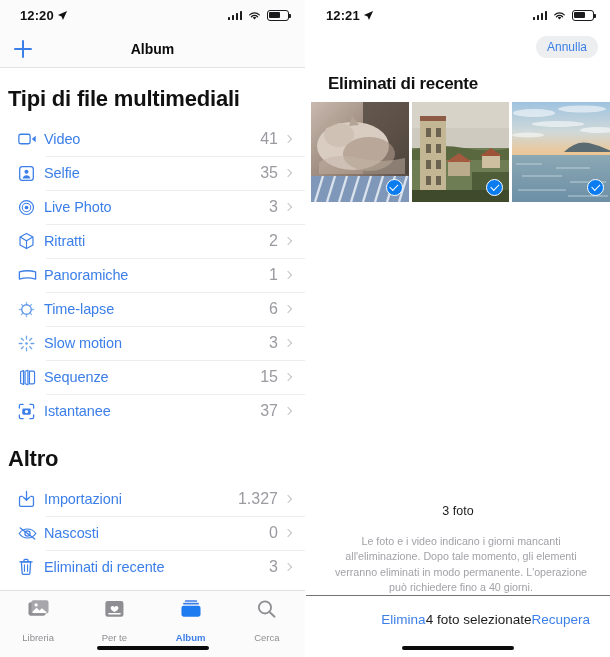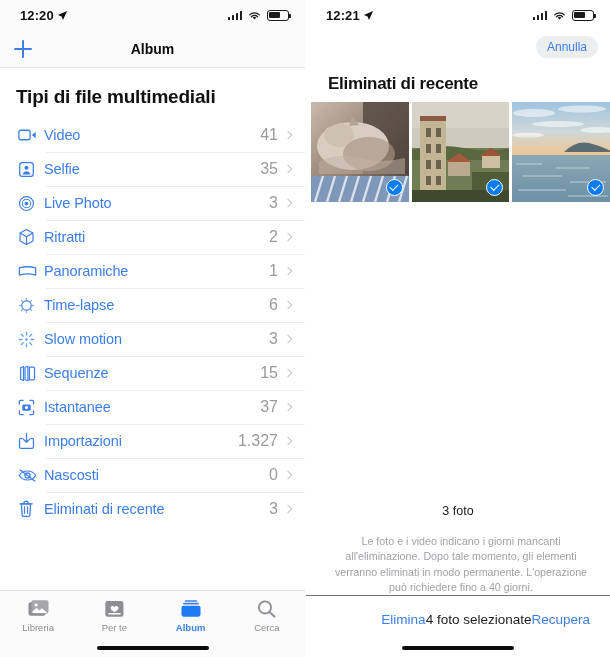--- a/index.html
+++ b/index.html
@@ -39,39 +39,39 @@
   .nav-plus { position: absolute; left: 14px; top: 50%; transform: translateY(-50%);
     width: 18px; height: 18px; cursor: pointer; }
   .nav-plus::before, .nav-plus::after {
     content:""; position:absolute; background:#3c7fe8; border-radius:1px; }
   .nav-plus::before { left:0; top:8px; width:18px; height:2px; }
   .nav-plus::after { top:0; left:8px; width:2px; height:18px; }
 
   
   .scroll { height: 552px; overflow: hidden; background:#fff; }
   .section-head {
-    font-size: 19px; font-weight: 700; color: #111;
-    padding: 18px 0 10px 16px; letter-spacing: -.2px;
+    font-size: 22px; font-weight: 700; color: #111;
+    padding: 18px 0 10px 8px; letter-spacing: -.2px;
   }
   .row { display:flex; align-items:center; height: 34px; padding-left: 18px; padding-right: 14px; position:relative; cursor:pointer;}
   .row + .row::before { content:""; position:absolute; left:46px; right:0; top:0; height:1px; background:#ededf0; }
   .row-ico { width: 26px; height: 22px; flex: 0 0 26px; display:flex; align-items:center; justify-content:flex-start; }
   .row-label { flex:1; font-size: 14.5px; color:#3c7fe8; letter-spacing:-.1px; }
   .row-count { font-size: 16px; color:#9a9aa0; margin-right: 7px; }
   .chev { width:6px; height:6px; border-right:1.4px solid #c3c3c8; border-top:1.4px solid #c3c3c8; transform: rotate(45deg); }
 
   svg.ic { display:block; }
 
   
   .tabbar {
     position:absolute; left:0; bottom:0; width:100%; height:67px;
     background:#fbfbfb; border-top:1px solid #e0e0e2;
     display:flex; align-items:flex-start; padding-top:8px;
   }
-  .tab { flex:1; display:flex; flex-direction:column; align-items:center; gap:3px; cursor:pointer;justify-content:space-between; }
+  .tab { flex:1; display:flex; flex-direction:column; align-items:center; gap:13px; cursor:pointer;justify-content:space-between; }
   .tab-lbl { font-size: 9.5px; color:#8e8e93; }
   .tab.active .tab-lbl { color:#3c7fe8; font-weight:600; }
   .homebar { position:absolute; bottom:7px; left:50%; transform:translateX(-50%);
     width:112px; height:4.5px; background:#0b0b0b; border-radius:3px; }
 
   
   .r-top { height: 38px; position:relative; background:#fff; }
   .annulla {
     position:absolute; right:12px; top:6px;
     background:#eceef0; color:#3c7fe8; font-size:12px;
@@ -252,20 +252,21 @@
             </g>
             <rect x="5" y="6.4" width="10" height="7.4" rx="1.6" fill="#3c7fe8"></rect>
             <circle cx="10" cy="10.1" r="1.9" fill="#fff"></circle>
           </svg>
         </span>
         <span class="row-label">Istantanee</span>
         <span class="row-count">37</span>
         <span class="chev"></span>
       </div>
 
+      <div class="section-head">Altro</div>
 
       <div class="row">
         <span class="row-ico">
           <svg class="ic" width="17" height="18" viewBox="0 0 20 21">
             <path d="M5 7.4H3.4A1.6 1.6 0 0 0 1.8 9v8.6A1.6 1.6 0 0 0 3.4 19.2h13.2a1.6 1.6 0 0 0 1.6-1.6V9a1.6 1.6 0 0 0-1.6-1.6H15" fill="none" stroke="#3c7fe8" stroke-width="1.5" stroke-linecap="round"></path>
             <path d="M10 1.6v10.2M6.4 8.4 10 12l3.6-3.6" fill="none" stroke="#3c7fe8" stroke-width="1.5" stroke-linecap="round" stroke-linejoin="round"></path>
           </svg>
         </span>
         <span class="row-label">Importazioni</span>
         <span class="row-count">1.327</span>

